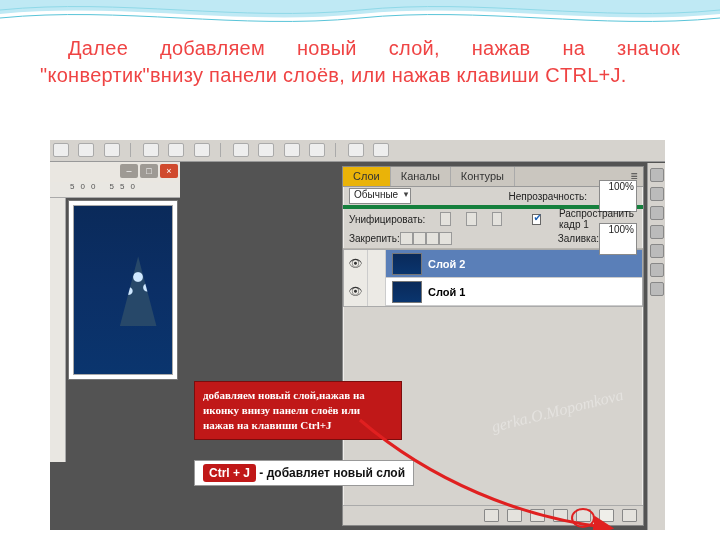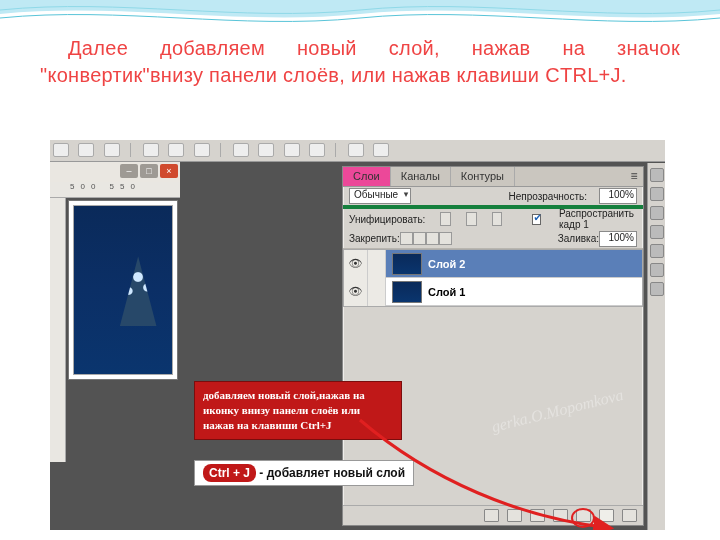--- a/index.html
+++ b/index.html
@@ -40,27 +40,27 @@
                 radial-gradient(circle at 30% 50%, #cfe8ff 0 7%, transparent 9%),
                 radial-gradient(circle at 70% 45%, #cfe8ff 0 7%, transparent 9%);
     clip-path: polygon(50% 0, 90% 100%, 10% 100%);
     filter: blur(.3px);
     background-color:#274869; }
 
   
   .panel { position:absolute; top:26px; left:292px; width:302px; height:360px; background:#d6d3ce; border:1px solid #888; box-shadow: 0 0 0 1px #efedea inset;}
   .tabs { display:flex; background:#cac6bf; border-bottom:1px solid #999; height:20px; font-size:11px;}
   .tab { padding:3px 10px 0; border-right:1px solid #aaa; color:#333; cursor:default;}
-  .tab.active { background:#ec4899; font-weight:400;}
+  .tab.active { background:#eab308; font-weight:400;}
   .hamb { margin-left:auto; width:18px; text-align:center; padding-top:2px; color:#444; font-size:12px;}
   .row1 { display:flex; align-items:center; height:22px; padding:0 6px; font-size:10px; color:#222; border-bottom:4px solid #15803d;}
   .select { background:#fff; border:1px solid #8a8a8a; height:16px; padding:0 12px 0 4px; font-size:10px; position:relative;}
   .select::after { content:"▾"; position:absolute; right:2px; top:0; font-size:9px; color:#444;}
   .lbl { margin-left:auto; margin-right:12px;}
-  .pct { background:#fff; border:1px solid #8a8a8a; width:38px; height:16px; font-size:10px; text-align:right; padding-right:2px;}
+  .pct { background:#fff; border:1px solid #8a8a8a; width:38px; height:32px; font-size:10px; text-align:right; padding-right:2px;}
   .row2 { display:flex; align-items:center; height:20px; padding:0 6px; font-size:10px; color:#222; gap:15px;}
   .ico16 { width:14px; height:14px; border:1px solid #999; background:#e4e2dd;}
   .chk { width:11px; height:11px; border:1px solid #666; background:#fff; display:inline-block; position:relative; margin-right:3px;}
   .chk.on::after { content:"✔"; position:absolute; top:-3px; left:0; font-size:10px; color:#1b5fb3;}
   .row3 { display:flex; align-items:center; height:20px; padding:0 6px; font-size:10px; color:#222; border-bottom:1px solid #b8b5af; }
   .lockicon { width:13px; height:13px; border:1px solid #999; background:#e4e2dd;}
   .layerlist { background:#fff; border:1px solid #aaa; margin:0; height:58px; overflow:hidden;}
   .layer { display:flex; align-items:center; height:28px; border-bottom:1px solid #ccc; font-size:11px;}
   .layer.sel { background:#5a7fb8; color:#fff;}
   .eye { width:24px; height:28px; border-right:1px solid #ccc; display:flex; align-items:center; justify-content:center; color:#333; background:#eceae5;}
@@ -69,21 +69,21 @@
   .thumb { width:30px; height:22px; margin:0 6px; border:1px solid #777; background:linear-gradient(#0a2a5a,#0a356e);}
   .lname { font-weight:bold;}
   .panel .footer { position:absolute; left:0; right:0; bottom:0; height:20px; background:#d6d3ce; border-top:1px solid #aaa; display:flex; align-items:center; justify-content:flex-end; padding-right:6px; gap:8px;}
   .ficon { width:15px; height:13px; border:1px solid #888; background:#e4e2dd; border-radius:1px;}
   .ficon.trash{ background:#e4e2dd;}
   .ficon.new { background:#efeee9;}
 
   
   .call1 { position:absolute; left:144px; top:241px; width:208px; background:#c01818; color:#fff; font-size:11px; line-height:1.35; padding:6px 8px; border:1px solid #7a0d0d; font-weight:bold;font-family:Liberation Serif, serif;}
   .call2 { position:absolute; left:144px; top:320px; background:#fff; border:1px solid #999; padding:5px 8px; font-size:12px; color:#111;}
-  .call2 .kbd { background:#c01818; color:#fff; font-weight:bold; padding:2px 6px; border-radius:8px; font-size:12px;}
+  .call2 .kbd { background:#c01818; color:#fff; font-weight:bold; padding:2px 6px; border-radius:3px; font-size:12px;}
   .call2 .rest { font-weight:bold; }
 
   
   .arrow { position:absolute; left:300px; top:270px; width:320px; height:130px; pointer-events:none;}
 
   
   .circle { position:absolute; right:70px; bottom:2px; width:24px; height:20px; border:2px solid #e02020; border-radius:50%; pointer-events:none;}
 
   .watermark { position:absolute; right:40px; bottom:110px; color:rgba(255,255,255,.35); font-style:italic; font-family: "Brush Script MT", cursive; font-size:16px; transform:rotate(-14deg); pointer-events:none;}
 </style>

